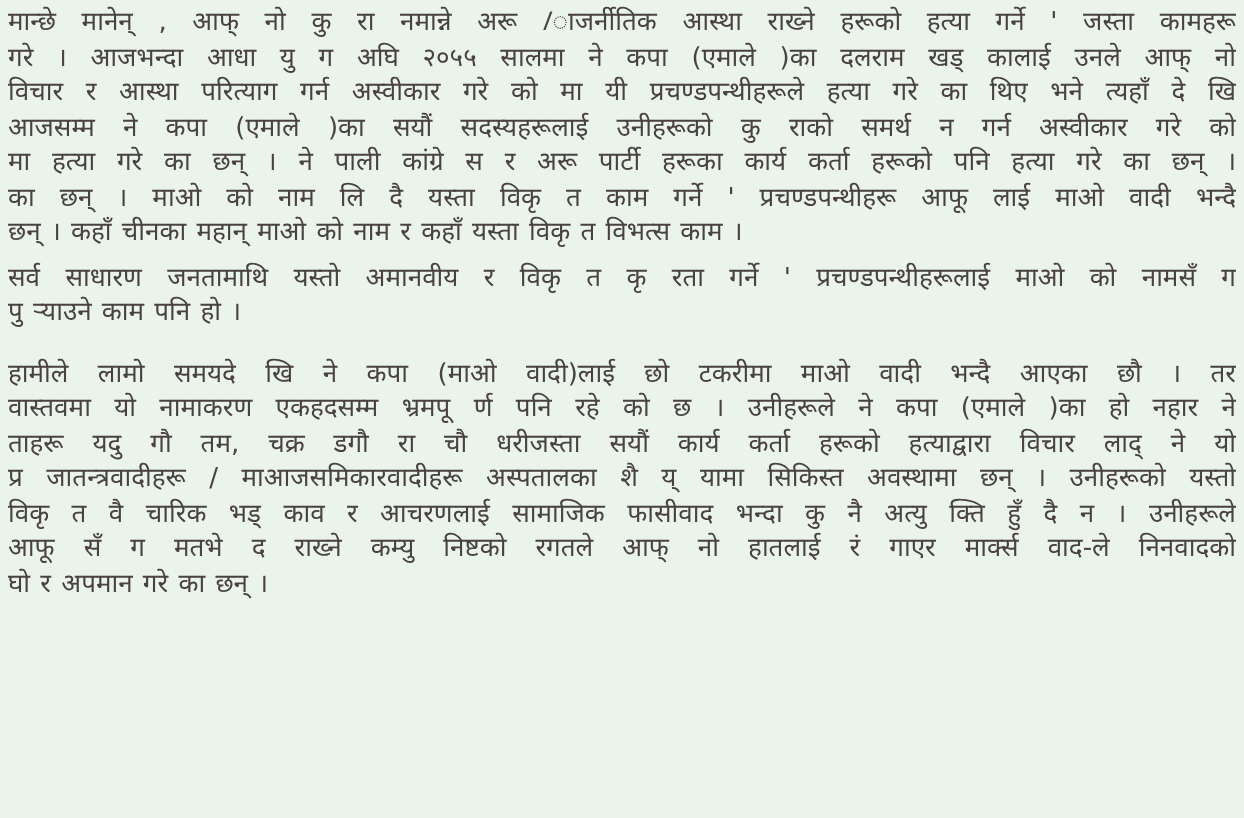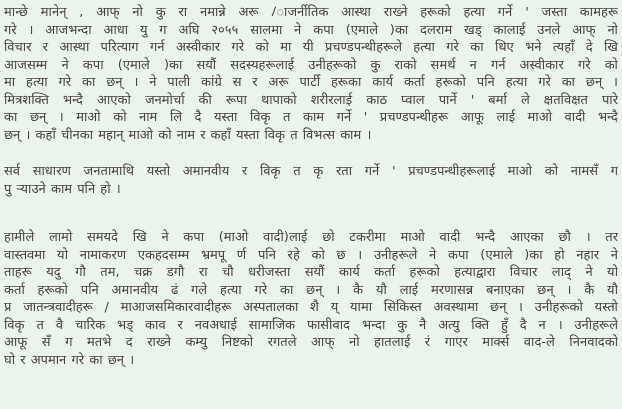--- a/index.html
+++ b/index.html
@@ -15,22 +15,22 @@
   .page {
     box-sizing: border-box;
     width: 622px;
     height: 336px;
     padding: 3px 4px 0 4px;
     font-family: "DejaVu Sans", "Liberation Sans", sans-serif;
     font-size: 13px;
     color: #4a4242;
   }
   .para { margin: 0; }
-  .para.p2 { margin-top: 19px; }
-  .para.p3 { margin-top: 31px; }
+  .para.p2 { margin-top: 5px; }
+  .para.p3 { margin-top: 13px; }
   .line {
     height: 17.5px;
     line-height: 17.5px;
     overflow: hidden;
     text-align: justify;
     text-align-last: justify;
     -moz-text-align-last: justify;
     word-spacing: 1px;
   }
   .line.last {
@@ -42,34 +42,32 @@
 <body>
 
 <div class="page">
 
   <div class="para p1">
     <div class="line">मान्छे मानेन् , आफ् नो कु रा नमान्ने अरू /ाजर्नीतिक आस्था राख्ने हरूको हत्या गर्ने ' जस्ता कामहरू</div>
     <div class="line">गरे । आजभन्दा आधा यु ग अघि २०५५ सालमा ने कपा (एमाले )का दलराम खड् कालाई उनले आफ् नो</div>
     <div class="line">विचार र आस्था परित्याग गर्न अस्वीकार गरे को मा यी प्रचण्डपन्थीहरूले हत्या गरे का थिए भने त्यहाँ दे खि</div>
     <div class="line">आजसम्म ने कपा (एमाले )का सयौं सदस्यहरूलाई उनीहरूको कु राको समर्थ न गर्न अस्वीकार गरे को</div>
     <div class="line">मा हत्या गरे का छन् । ने पाली कांग्रे स र अरू पार्टी हरूका कार्य कर्ता हरूको पनि हत्या गरे का छन् ।</div>
-    <div class="line">मित्रशक्ति भन्दै आएको जनमोर्चा की रूपा थापाको शरीरलाई काठ प्वाल पार्ने ' बर्मा ले क्षतविक्षत पारे</div>
     <div class="line">का छन् । माओ को नाम लि दै यस्ता विकृ त काम गर्ने ' प्रचण्डपन्थीहरू आफू लाई माओ वादी भन्दै</div>
     <div class="line last">छन् । कहाँ चीनका महान् माओ को नाम र कहाँ यस्ता विकृ त विभत्स काम ।</div>
   </div>
 
   <div class="para p2">
     <div class="line">सर्व साधारण जनतामाथि यस्तो अमानवीय र विकृ त कृ रता गर्ने ' प्रचण्डपन्थीहरूलाई माओ को नामसँ ग</div>
     <div class="line last">पु ऱ्याउने काम पनि हो ।</div>
   </div>
 
   <div class="para p3">
     <div class="line">हामीले लामो समयदे खि ने कपा (माओ वादी)लाई छो टकरीमा माओ वादी भन्दै आएका छौ । तर</div>
     <div class="line">वास्तवमा यो नामाकरण एकहदसम्म भ्रमपू र्ण पनि रहे को छ । उनीहरूले ने कपा (एमाले )का हो नहार ने</div>
     <div class="line">ताहरू यदु गौ तम, चक्र डगौ रा चौ धरीजस्ता सयौं कार्य कर्ता हरूको हत्याद्वारा विचार लाद् ने यो</div>
-    <div class="line">कर्ता हरूको पनि अमानवीय ढं गले हत्या गरे का छन् । कै यौ लाई मरणासन्न बनाएका छन् । कै यौ</div>
     <div class="line">प्र जातन्त्रवादीहरू / माआजसमिकारवादीहरू अस्पतालका शै य् यामा सिकिस्त अवस्थामा छन् । उनीहरूको यस्तो</div>
-    <div class="line">विकृ त वै चारिक भड् काव र नवअधाई सामाजिक फासीवाद भन्दा कु नै अत्यु क्ति हुँ दै न । उनीहरूले</div>
+    <div class="line">विकृ त वै चारिक भड् काव र आचरणलाई सामाजिक फासीवाद भन्दा कु नै अत्यु क्ति हुँ दै न । उनीहरूले</div>
     <div class="line">आफू सँ ग मतभे द राख्ने कम्यु निष्टको रगतले आफ् नो हातलाई रं गाएर मार्क्स वाद-ले निनवादको</div>
     <div class="line last">घो र अपमान गरे का छन् ।</div>
   </div>
 
 </div>
 
 </body></html>

